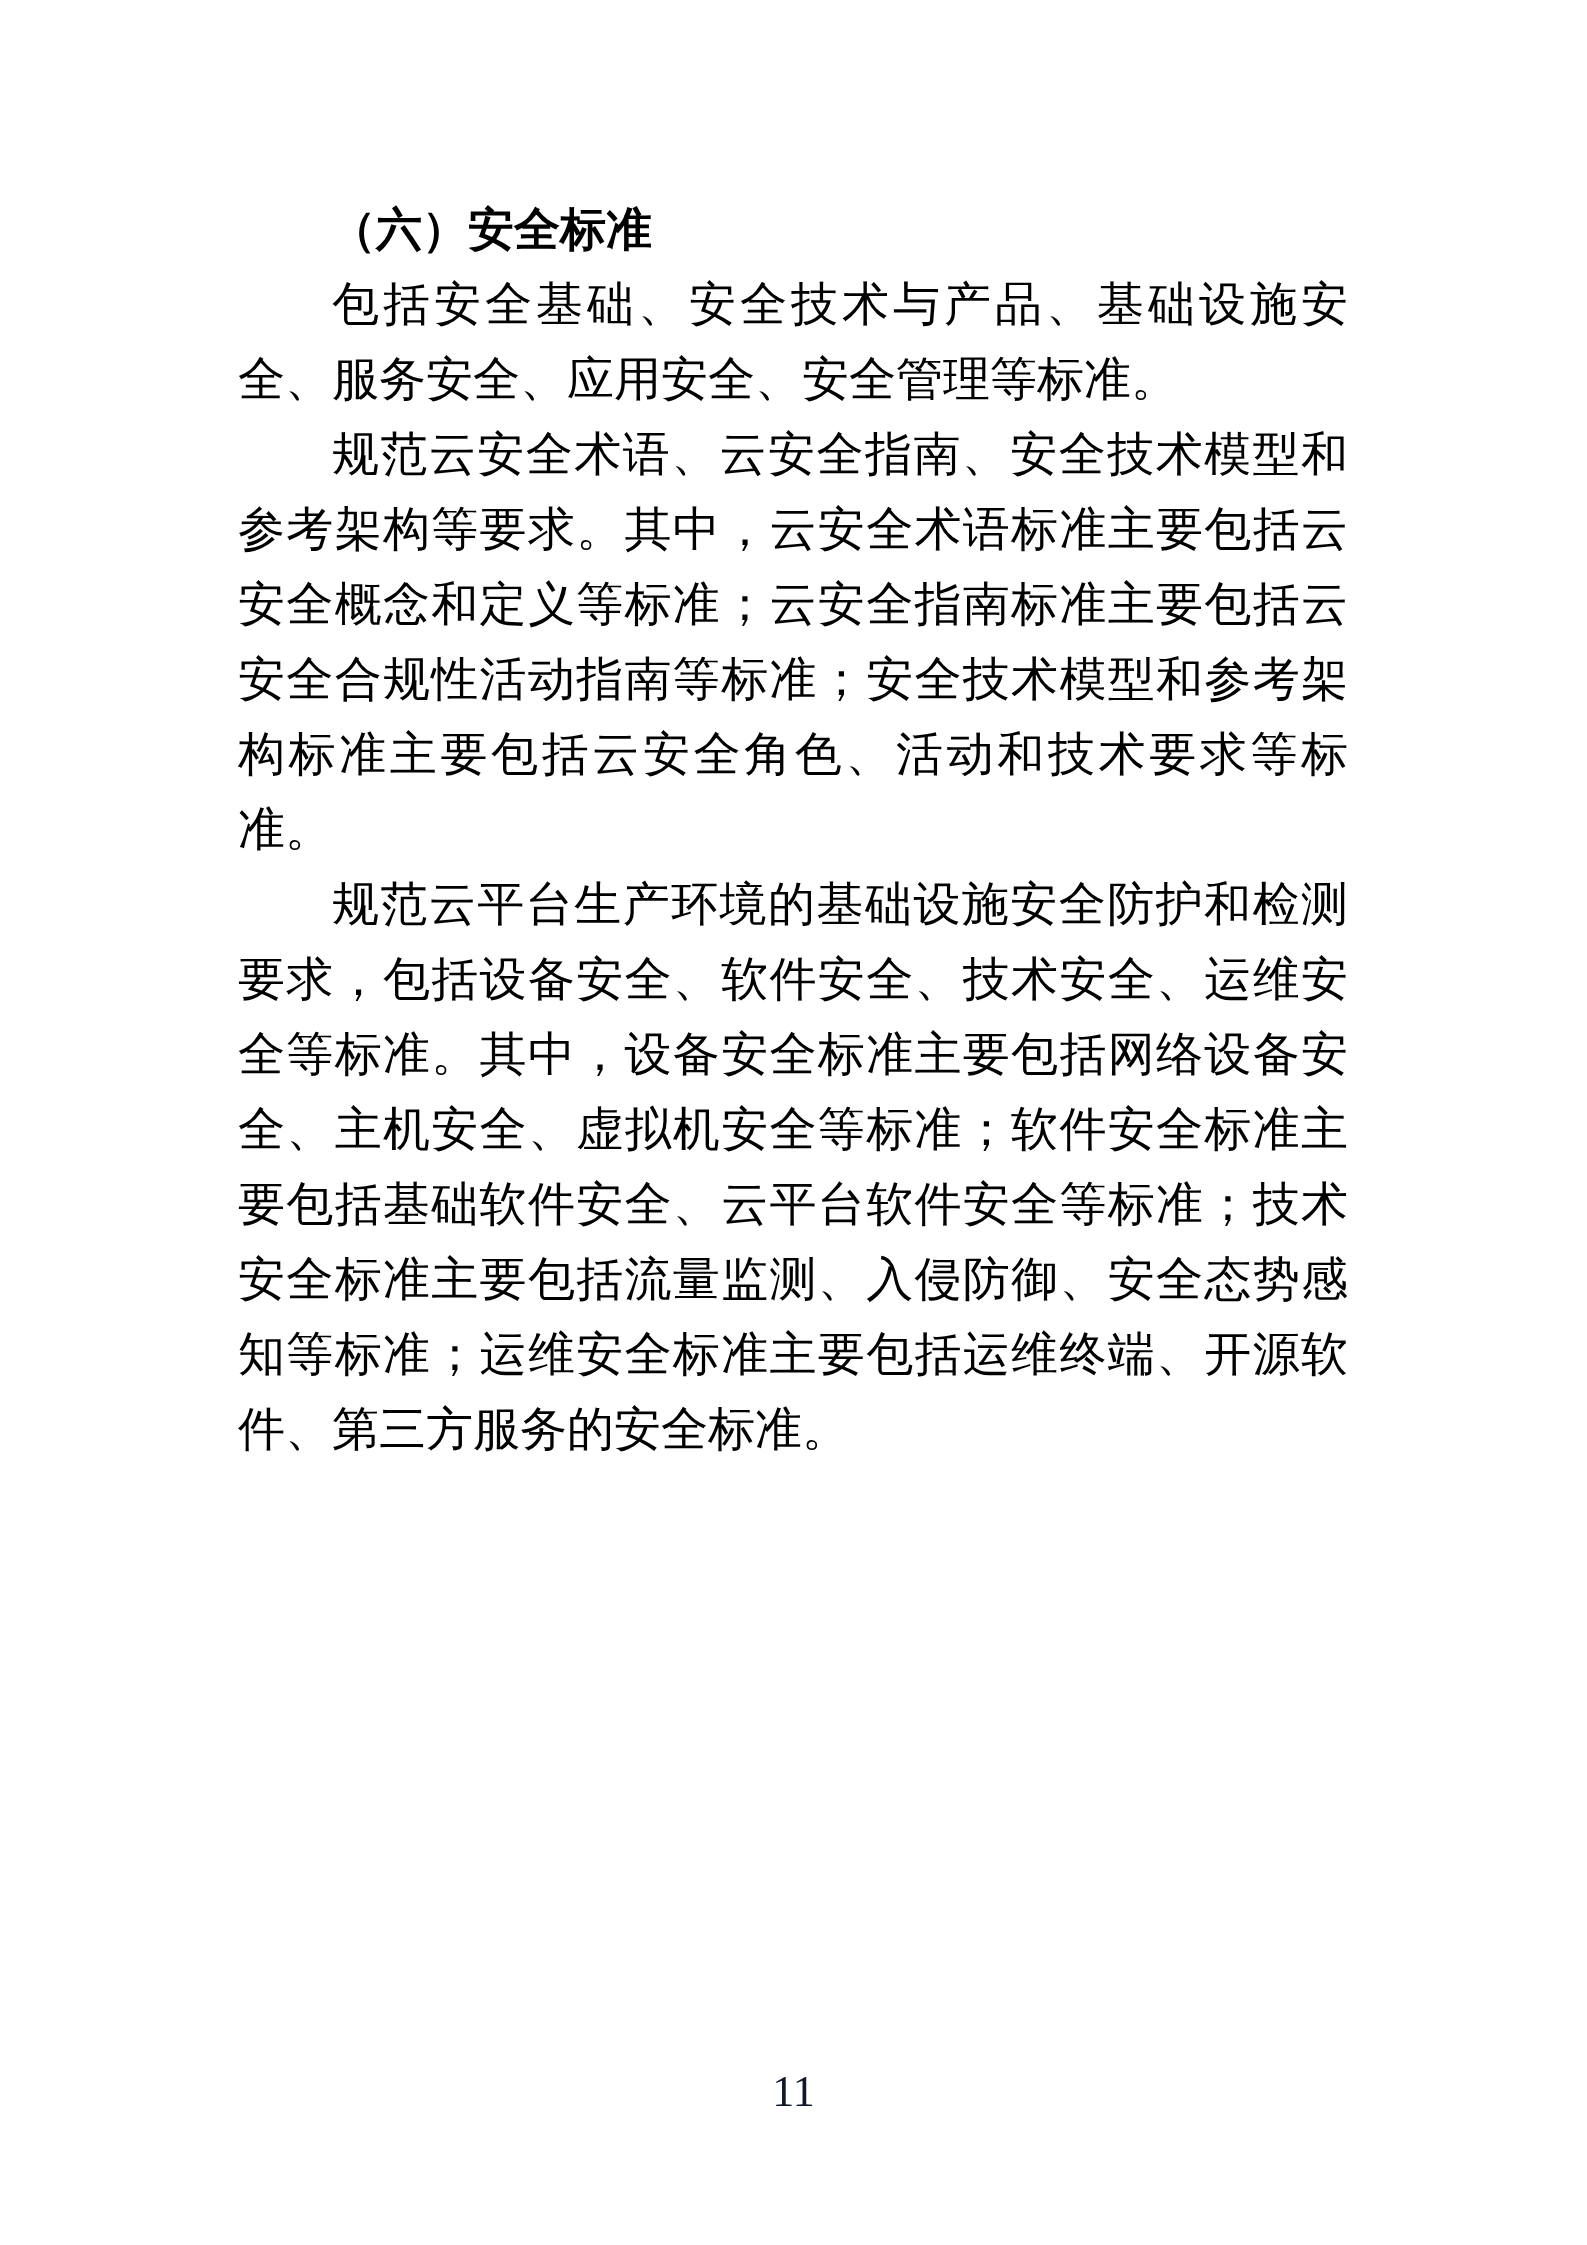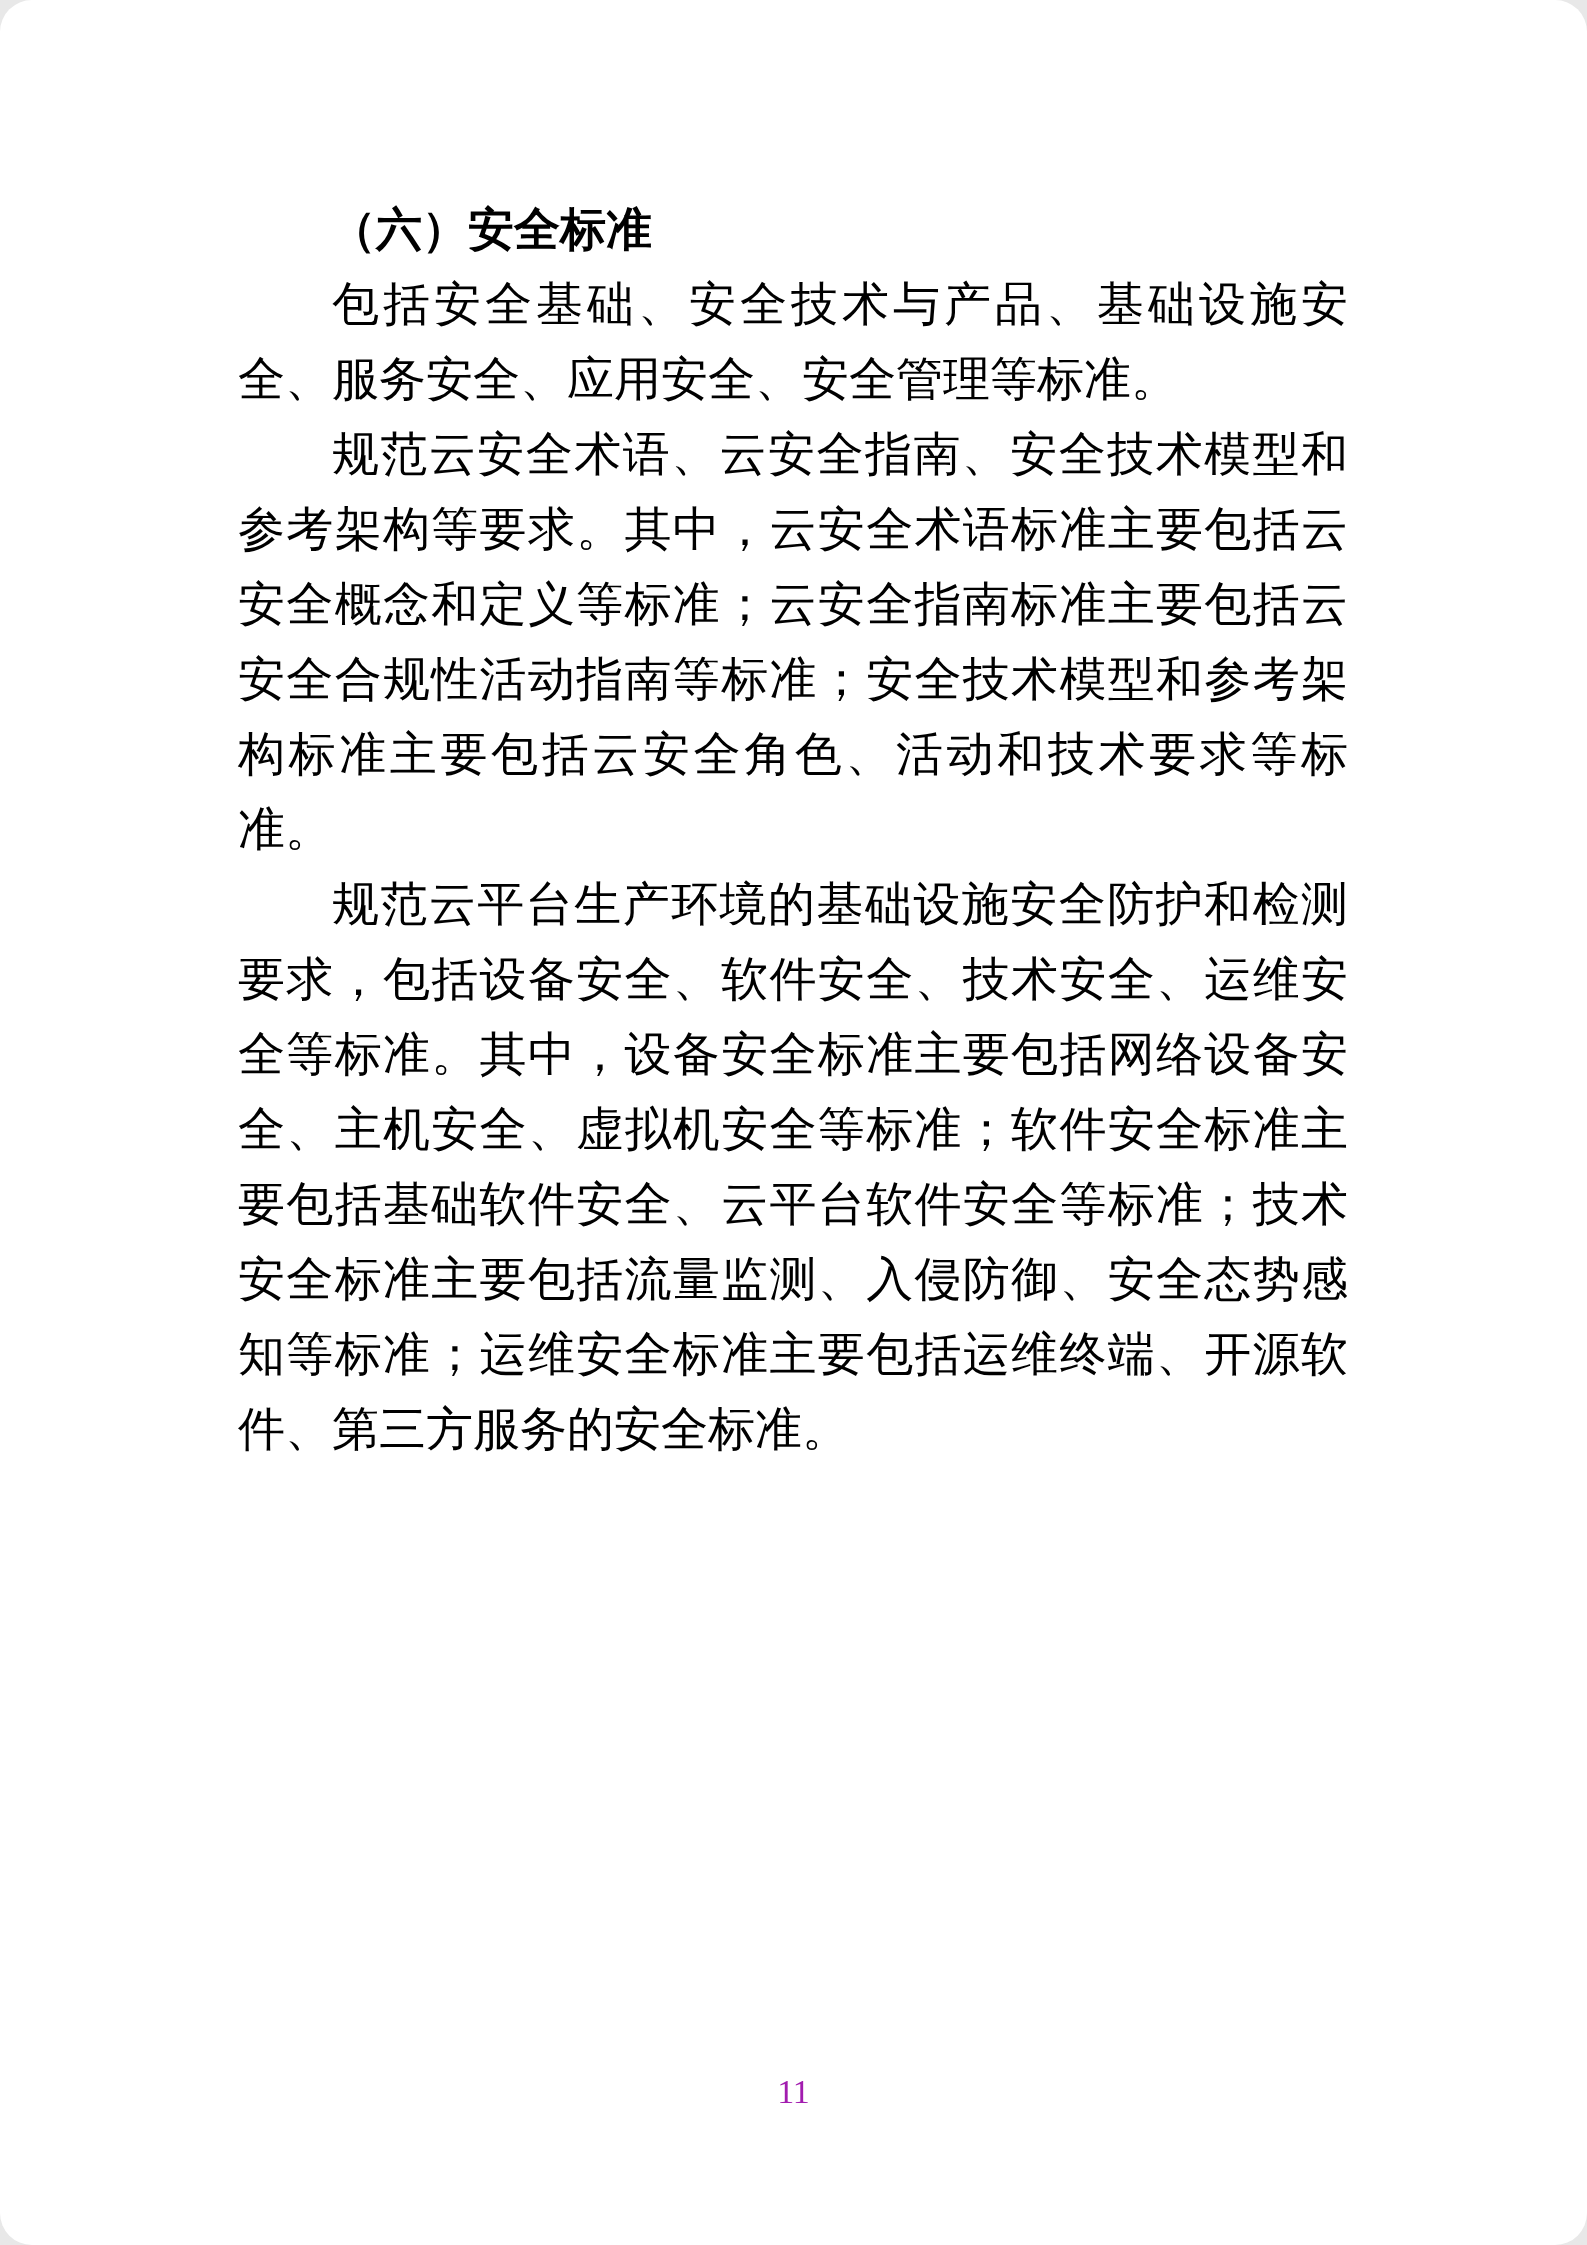--- a/index.html
+++ b/index.html
@@ -9,21 +9,20 @@
   }
   .page {
     position: relative;
     width: 1587px;
     height: 2245px;
     margin: 0 auto;
     background: #ffffff;
     overflow: hidden;
     font-family: "Liberation Serif", serif;
     color: #000000;
-    border-radius: 32px;
   }
   .content {
     position: absolute;
     left: 238px;
     top: 192px;
     width: 1110px;
   }
   .blk {
     margin: 0;
     padding: 0;
@@ -45,23 +44,23 @@
     font-size: 45px;
     font-weight: 700;
     text-align: left;
   }
   .footer {
     position: absolute;
     left: 0;
     right: 0;
     top: 2072px;
     text-align: center;
-    font-size: 34px;
+    font-size: 44px;
     line-height: 40px;
-    color: #a21caf;
+    color: #0f172a;
   }
 </style>
 </head>
 <body>
 
 <div class="page">
   <div class="content">
     <div class="blk h1">（六）安全标准</div>
     <div class="blk">包括安全基础、安全技术与产品、基础设施安全、服务安全、应用安全、安全管理等标准。</div>
     <div class="blk">规范云安全术语、云安全指南、安全技术模型和参考架构等要求。其中，云安全术语标准主要包括云安全概念和定义等标准；云安全指南标准主要包括云安全合规性活动指南等标准；安全技术模型和参考架构标准主要包括云安全角色、活动和技术要求等标准。</div>

